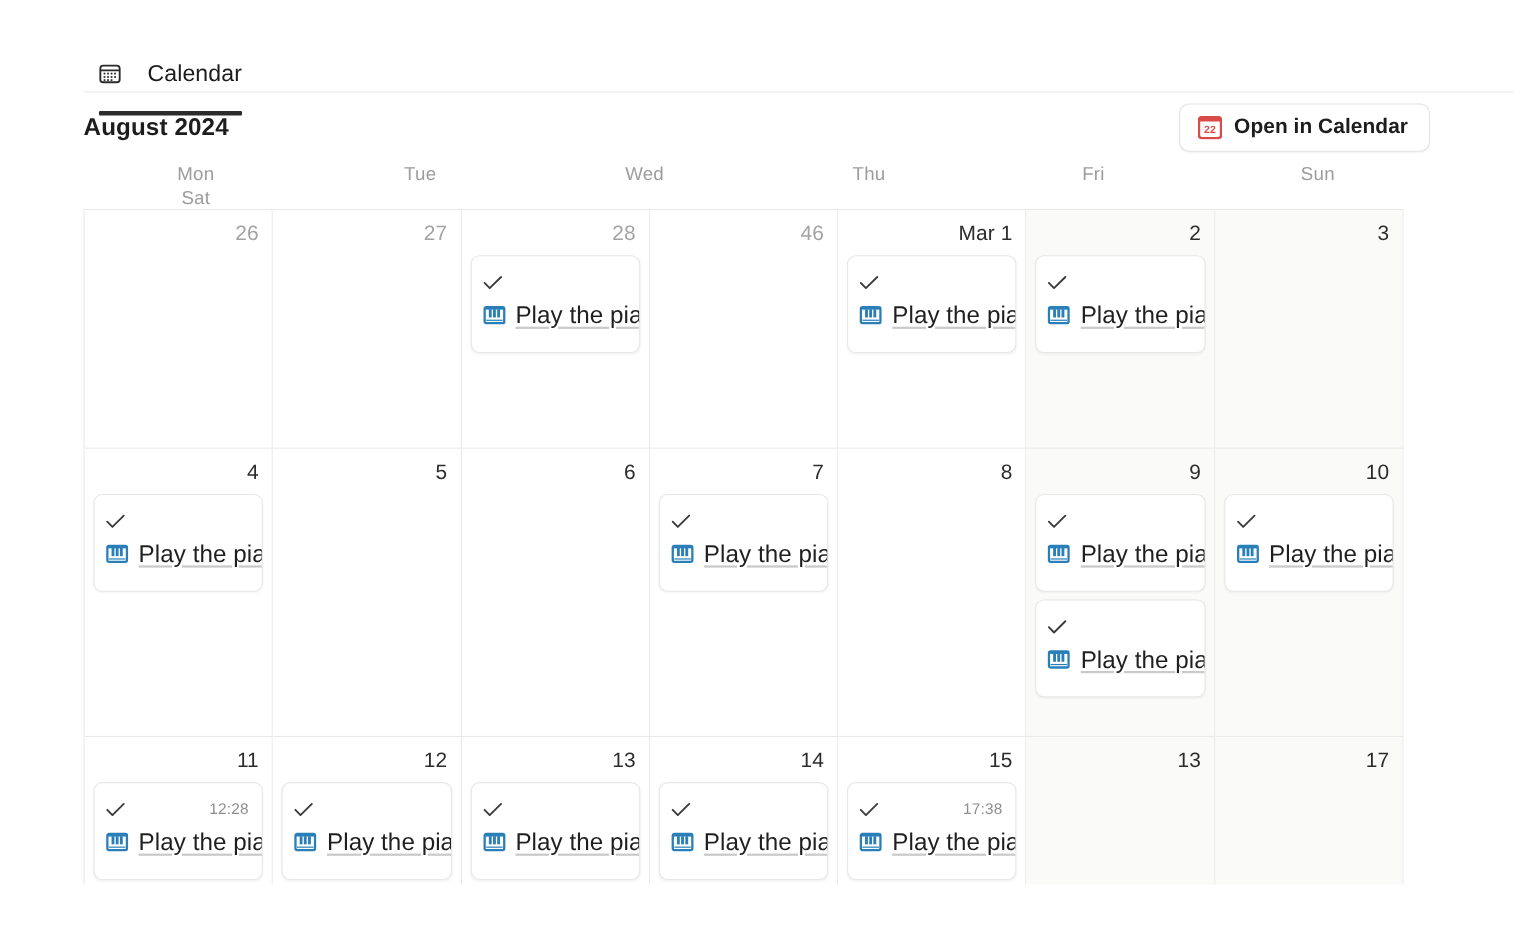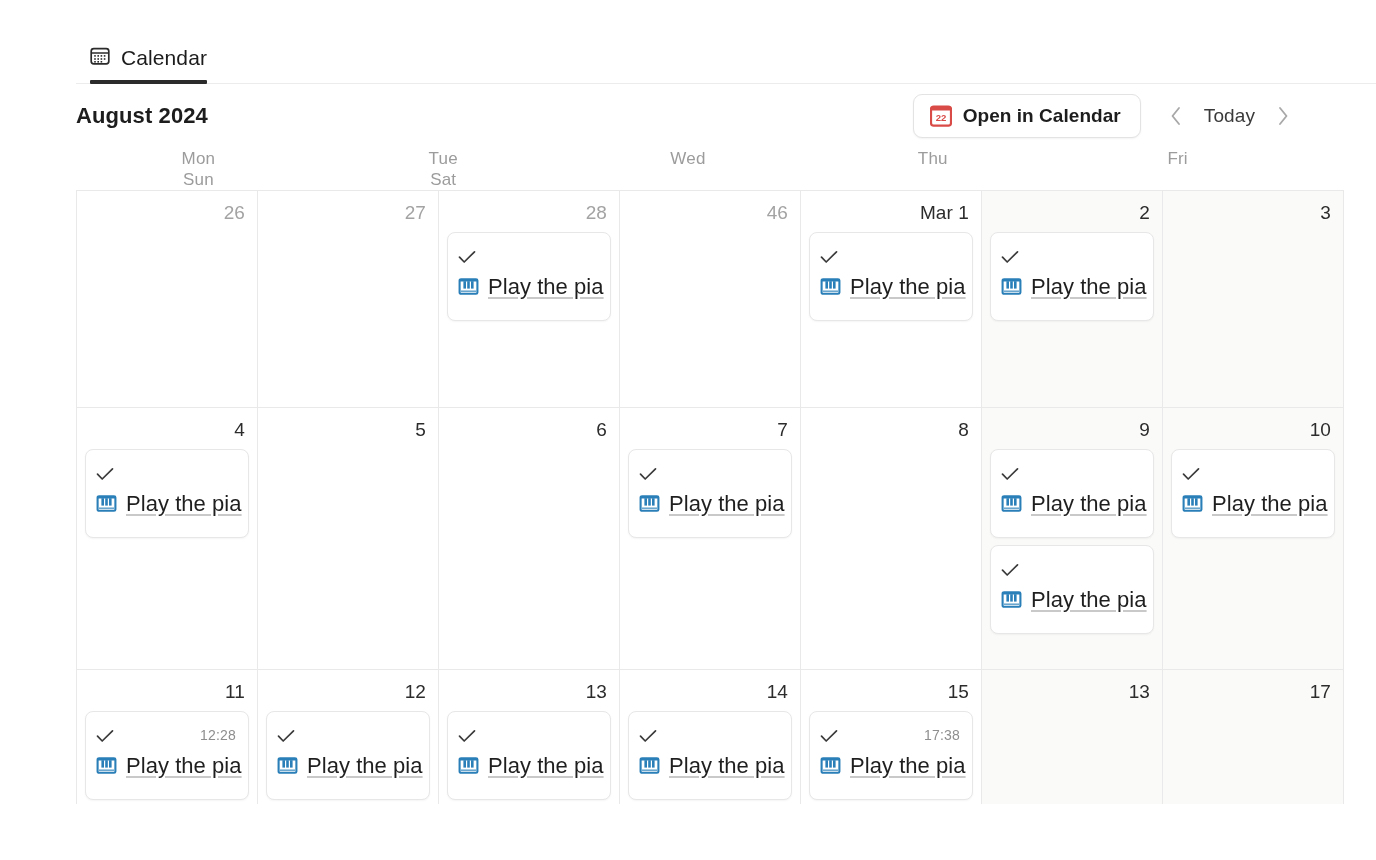--- a/index.html
+++ b/index.html
@@ -34,22 +34,22 @@
     position: absolute;
     left: 76px;
     right: 0;
     bottom: 0;
     height: 1px;
     background: #ececec;
   }
   .tab {
     display: flex;
     align-items: center;
-    gap: 11px;
-    height: 84px;
+    gap: 24px;
+    height: 105px;
     padding: 0 14px 0 14px;
     box-sizing: border-box;
     position: relative;
     cursor: pointer;
     padding-top: 30px;
   }
   .tab-underline {
     position: absolute;
     left: 14px;
     right: 14px;
@@ -136,36 +136,36 @@
     font-size: 19px;
     color: #3a3a3a;
     padding: 0 9px;
     cursor: pointer;
     letter-spacing: .1px;
   }
 
   
   .weekdays {
     display: grid;
-    grid-template-columns: repeat(5, 1fr);
+    grid-template-columns: repeat(6, 1fr);
     margin: 0 76px 0 76px;
     height: 42px;
   }
   .weekday {
     display: flex;
     align-items: center;
     justify-content: center;
     font-size: 17px;
     color: #9c9c9c;
     letter-spacing: .2px;
   }
 
   
   .grid-wrap {
-    margin: 0 32px 0 76px;
+    margin: 0 100px 0 76px;
     border-left: 1px solid #e9e9e9;
     border-top: 1px solid #e9e9e9;
     height: 614px;
     overflow: hidden;
     box-sizing: border-box;
   }
   .week {
     display: grid;
     grid-template-columns: repeat(7, 1fr);
   }
@@ -281,33 +281,20 @@
     <div class="month-title">August 2024</div>
     <div class="toolbar-right">
       <div class="open-cal-btn">
         <svg class="cal-app-icon" viewBox="0 0 22 22">
           <rect x="1" y="1.6" width="20" height="19" rx="2.6" fill="#ffffff" stroke="#d94b46" stroke-width="2.2"></rect>
           <path d="M1 4.2a2.6 2.6 0 0 1 2.6-2.6h14.8A2.6 2.6 0 0 1 21 4.2v1.3H1z" fill="#d94b46"></path>
           <text x="11" y="16.1" font-family="'Liberation Sans', sans-serif" font-size="9.6" font-weight="700" fill="#d94b46" text-anchor="middle">22</text>
         </svg>
         <span class="label">Open in Calendar</span>
       </div>
-      <div class="nav">
-        <div class="nav-arrow">
-          <svg width="12" height="20" viewBox="0 0 12 20">
-            <polyline points="9,2 2.5,10 9,18" fill="none" stroke="#a8a8a8" stroke-width="1.8" stroke-linecap="round" stroke-linejoin="round"></polyline>
-          </svg>
-        </div>
-        <div class="nav-today">Today</div>
-        <div class="nav-arrow">
-          <svg width="12" height="20" viewBox="0 0 12 20">
-            <polyline points="3,2 9.5,10 3,18" fill="none" stroke="#a8a8a8" stroke-width="1.8" stroke-linecap="round" stroke-linejoin="round"></polyline>
-          </svg>
-        </div>
-      </div>
     </div>
   </div>
 
   <div class="weekdays">
       <div class="weekday">Mon</div>
       <div class="weekday">Tue</div>
       <div class="weekday">Wed</div>
       <div class="weekday">Thu</div>
       <div class="weekday">Fri</div>
       <div class="weekday">Sun</div>

